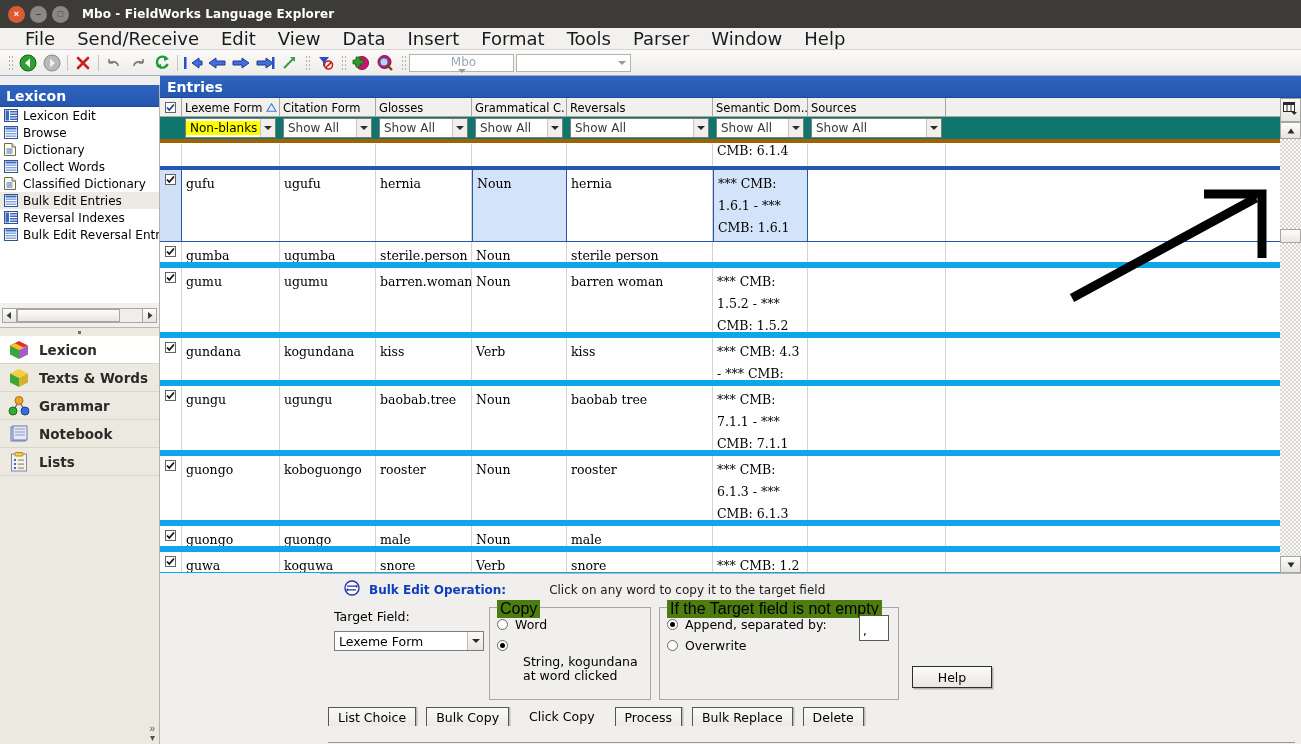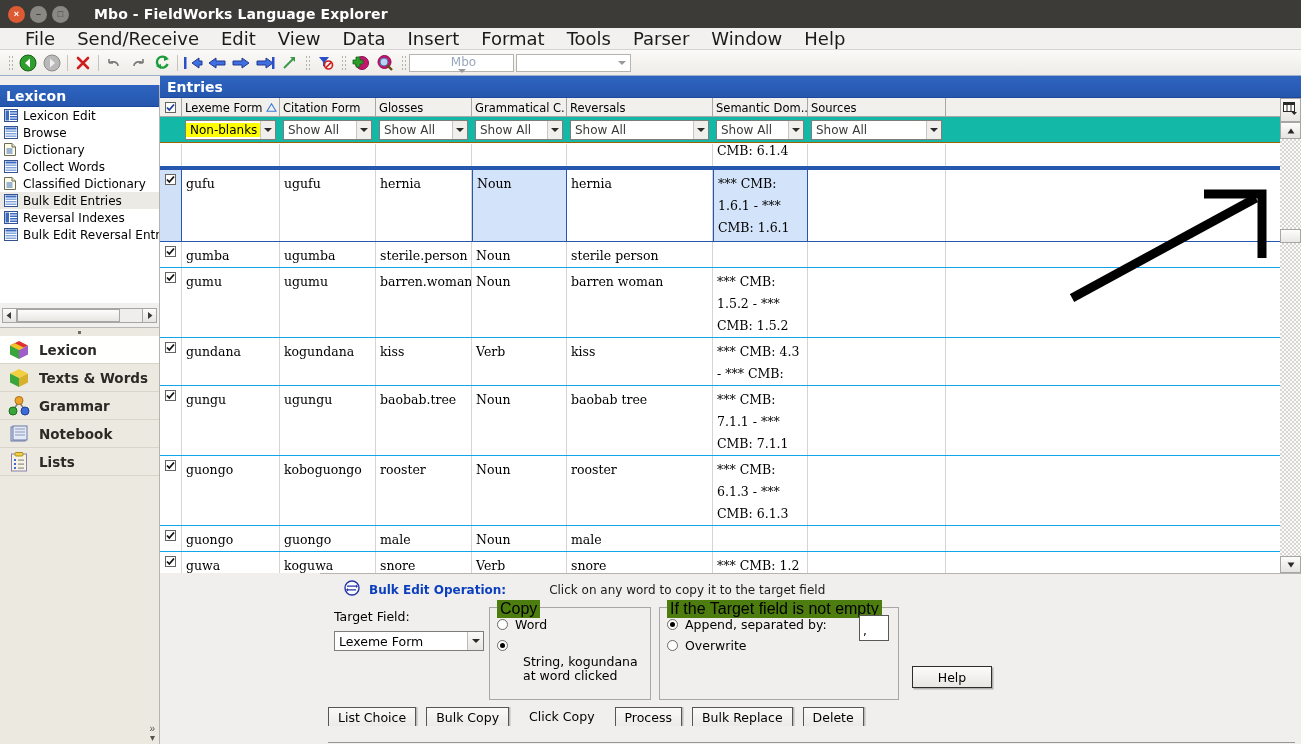--- a/index.html
+++ b/index.html
@@ -15,21 +15,21 @@
   #titlebar {
     height:28px; background:#3c3b37; display:flex; align-items:center;
     padding:0 8px; gap:0;
   }
   .wbtn { width:17px; height:17px; border-radius:50%; margin-right:5px;
           display:flex; align-items:center; justify-content:center;
           font-size:9px; color:#3a3a38; font-weight:bold; }
   .wbtn.close { background:#dd5b33; color:#fff; }
   .wbtn.min   { background:#898883; }
   .wbtn.max   { background:#898883; }
-  #window-title { color:#ffffff; font-weight:bold; font-size:14px; margin-left:20px;
+  #window-title { color:#ffffff; font-weight:bold; font-size:12px; margin-left:8px;
                   font-family:"DejaVu Sans", sans-serif; letter-spacing:.1px;}
 
   
   #menubar { height:22px; background:#f2f1f0; border-bottom:1px solid #d6d4d0;
              display:flex; align-items:center; padding-left:14px; gap:0; }
   .menu-item { padding:2px 11px; font-size:18px; color:#1a1a1a; cursor:default;
                font-family:"DejaVu Sans", sans-serif; }
 
   
   #toolbar { height:26px; background:linear-gradient(#fbfaf8,#eeece8);
@@ -98,35 +98,35 @@
       border-bottom:1px solid #1c48a0;}
 
   #browsewrap { position:absolute; top:22px; left:0; right:0; height:475px; background:#fff; }
 
   
   #colhdr { display:flex; height:19px; background:#f2f0ed; border-bottom:1px solid #a9a7a3; }
   .ch { border-right:1px solid #a9a7a3; padding:2px 0 0 3px; font-size:11.5px;
         font-family:"DejaVu Sans", sans-serif; white-space:nowrap; overflow:hidden;
         display:flex; align-items:center; gap:3px;}
   .ch.cb { width:22px; justify-content:center; padding:0; }
-  #filterrow { display:flex; height:26px; background:#14b8a6; border-bottom:1px solid #a16207;
+  #filterrow { display:flex; height:26px; background:#0f766e; border-bottom:4px solid #a16207;
                align-items:center;}
   .fcell { border-right:1px solid transparent; padding:0 3px; display:flex; align-items:center; }
   .fcell.cb { width:22px; padding:0; }
   .fcombo { height:20px; border:1px solid #7f7d79; background:#fff; display:flex;
             align-items:center; width:100%; }
   .fcombo .txt { flex:1; padding-left:4px; font-size:12px; color:#3a3a38;
                  font-family:"DejaVu Sans", sans-serif; white-space:nowrap; overflow:hidden;}
   .fcombo.active .txt { background:#ffff00; color:#000; }
   .fcombo .btn { width:15px; height:18px; border-left:1px solid #c8c6c2;
                  display:flex; align-items:center; justify-content:center; background:#f1efeb;}
 
   
   #gridscroll { position:absolute; top:46px; left:0; right:0; bottom:0; overflow:hidden; }
-  .grow { display:flex; border-bottom:1px solid #0ea5e9; background:#fff;
+  .grow { display:flex; border-bottom:6px solid #0ea5e9; background:#fff;
           font-family:"DejaVu Serif", serif; font-size:12.5px; }
   .grow.partial { border-bottom:2px solid #2657ae; }
   .grow.selected { border-top:2px solid #2657ae; border-bottom:1px solid #2657ae;}
   .gcell { border-right:1px solid #d6d4d0; padding:3px 0 0 4px; line-height:22px;
            overflow:hidden; }
   .gcell.cb { width:22px; padding:2px 0 0 0; display:flex; justify-content:center;
               align-items:flex-start; line-height:1;}
   .grow.selected .gcell.cb { background:#cfe0f7; border-right:1px solid #2657ae;}
   .grow.selected .gcell.hl { background:#d3e3fa; border-right:1px solid #2657ae;
                              border-left:1px solid #2657ae;}

